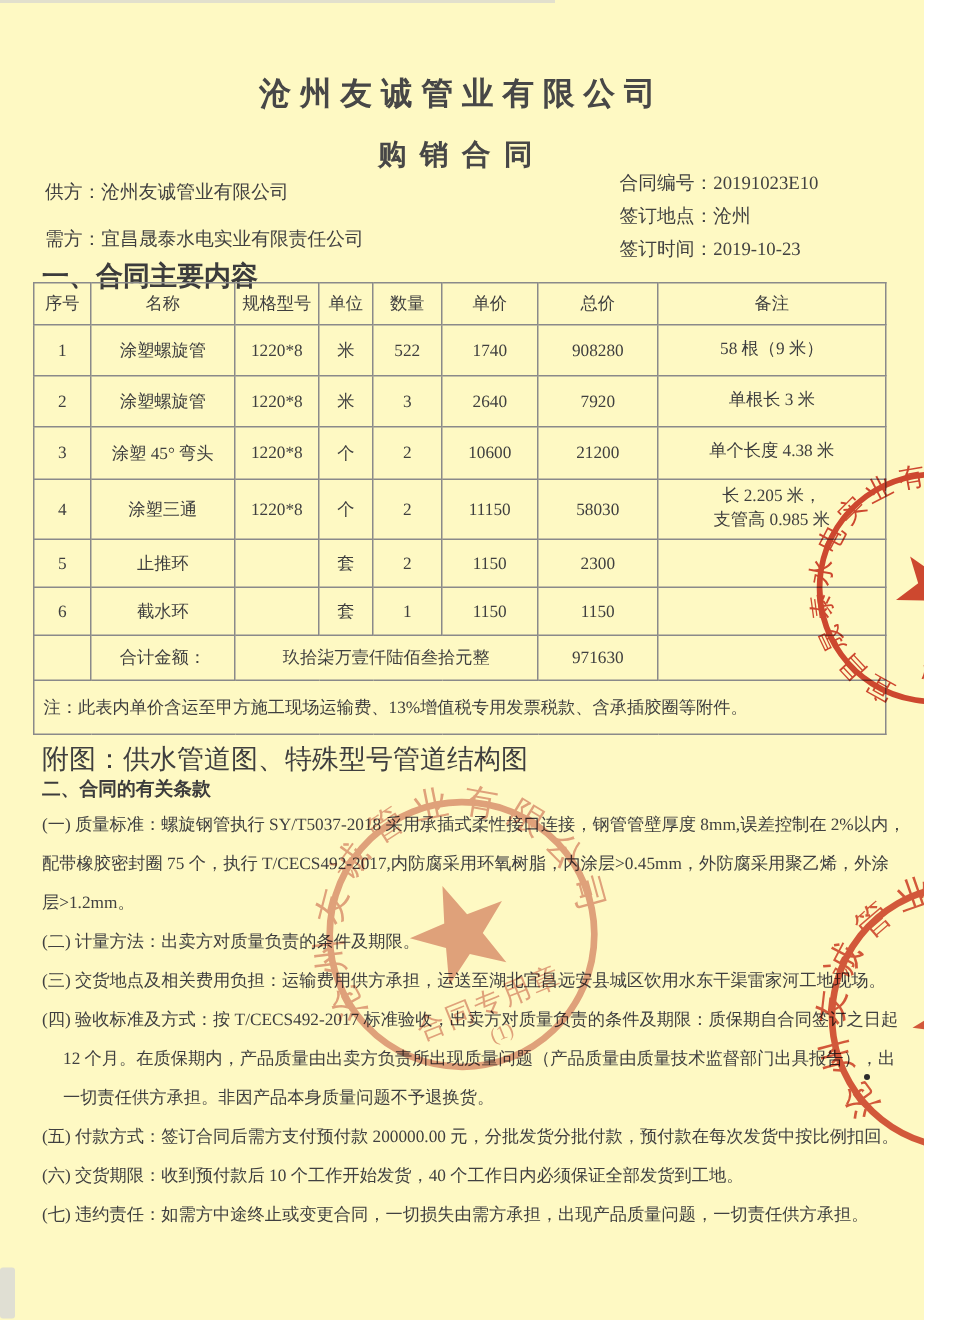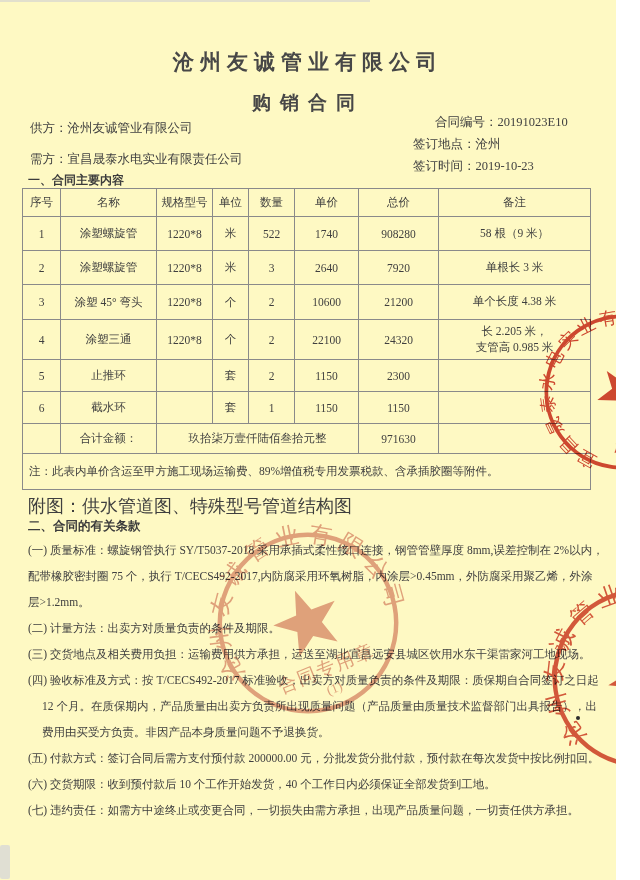--- a/index.html
+++ b/index.html
@@ -14,25 +14,25 @@
   .dot-artifact{position:absolute;left:576px;top:716px;width:4px;height:4px;border-radius:50%;background:#2c2c2c;}
 
   .title-company{position:absolute;left:0;top:48px;width:100%;margin:0;text-align:center;
     font-size:21px;font-weight:600;letter-spacing:6px;color:#474747;}
   .title-doc{position:absolute;left:0;top:90px;width:100%;margin:0;text-align:center;
     font-size:19px;font-weight:600;letter-spacing:9px;color:#474747;}
 
   .meta-line{position:absolute;font-size:12.5px;white-space:nowrap;color:#414141;}
   .m-supplier{left:30px;top:120px;}
   .m-buyer{left:30px;top:151px;}
-  .m-no{left:435px;top:114px;}
+  .m-no{left:413px;top:114px;}
   .m-place{left:413px;top:136px;}
   .m-date{left:413px;top:158px;}
 
-  .sec1-title{position:absolute;left:28px;top:172px;font-size:12px;font-weight:600;color:#3c3c3c;}
+  .sec1-title{position:absolute;left:28px;top:172px;font-size:18px;font-weight:600;color:#3c3c3c;}
 
   table.items{position:absolute;left:22px;top:188px;border-collapse:collapse;table-layout:fixed;
     width:568px;font-size:11.5px;color:#3f3f3f;}
   table.items th,table.items td{border:1px solid #8a8a8a;text-align:center;vertical-align:middle;
     padding:0 2px;font-weight:normal;overflow:hidden;}
   table.items th{height:27px;}
   td.remark{white-space:pre-line;line-height:1.35;}
   tr.total-row td{height:29px;}
   tr.note-row td{height:31px;text-align:left;padding:2px 6px;font-size:11.5px;}
 
@@ -131,22 +131,22 @@
       <td>10600</td>
       <td>21200</td>
       <td class="remark">单个长度 4.38 米</td>
     </tr>
     <tr style="height:40px">
       <td>4</td>
       <td>涂塑三通</td>
       <td>1220*8</td>
       <td>个</td>
       <td>2</td>
-      <td>22100</td>
-      <td>24320</td>
+      <td>11150</td>
+      <td>58030</td>
       <td class="remark">长 2.205 米，
 支管高 0.985 米</td>
     </tr>
     <tr style="height:32px">
       <td>5</td>
       <td>止推环</td>
       <td></td>
       <td>套</td>
       <td>2</td>
       <td>1150</td>
@@ -164,38 +164,38 @@
       <td class="remark"></td>
     </tr>
     <tr class="total-row">
       <td></td>
       <td>合计金额：</td>
       <td colspan="4">玖拾柒万壹仟陆佰叁拾元整</td>
       <td>971630</td>
       <td></td>
     </tr>
     <tr class="note-row">
-      <td colspan="8">注：此表内单价含运至甲方施工现场运输费、89%增值税专用发票税款、含承插胶圈等附件。</td>
+      <td colspan="8">注：此表内单价含运至甲方施工现场运输费、13%增值税专用发票税款、含承插胶圈等附件。</td>
     </tr>
   </tbody>
     </table>
 
   <div class="attachment">附图：供水管道图、特殊型号管道结构图</div>
 
   <div class="sec2-title">二、合同的有关条款</div>
 
   <div class="clauses">
     <div class="cl">(一) 质量标准：螺旋钢管执行 SY/T5037-2018 采用承插式柔性接口连接，钢管管壁厚度 8mm,误差控制在 2%以内，</div>
     <div class="cl">配带橡胶密封圈 75 个，执行 T/CECS492-2017,内防腐采用环氧树脂，内涂层&gt;0.45mm，外防腐采用聚乙烯，外涂</div>
     <div class="cl">层&gt;1.2mm。</div>
     <div class="cl">(二) 计量方法：出卖方对质量负责的条件及期限。</div>
     <div class="cl">(三) 交货地点及相关费用负担：运输费用供方承担，运送至湖北宜昌远安县城区饮用水东干渠雷家河工地现场。</div>
     <div class="cl">(四) 验收标准及方式：按 T/CECS492-2017 标准验收，出卖方对质量负责的条件及期限：质保期自合同签订之日起</div>
     <div class="cl ind">12 个月。在质保期内，产品质量由出卖方负责所出现质量问题（产品质量由质量技术监督部门出具报告），出</div>
-    <div class="cl ind">费用由买受方负责。非因产品本身质量问题不予退换货。</div>
+    <div class="cl ind">一切责任供方承担。非因产品本身质量问题不予退换货。</div>
     <div class="cl">(五) 付款方式：签订合同后需方支付预付款 200000.00 元，分批发货分批付款，预付款在每次发货中按比例扣回。</div>
     <div class="cl">(六) 交货期限：收到预付款后 10 个工作开始发货，40 个工作日内必须保证全部发货到工地。</div>
     <div class="cl">(七) 违约责任：如需方中途终止或变更合同，一切损失由需方承担，出现产品质量问题，一切责任供方承担。</div>
   </div>
 
   <div class="stamp" id="stampA">
     <svg viewBox="-110 -110 220 220">
       <defs>
           <path id="arc-a" d="M -52,75 A 91,91 0 1 1 52,75"></path>
         </defs>

